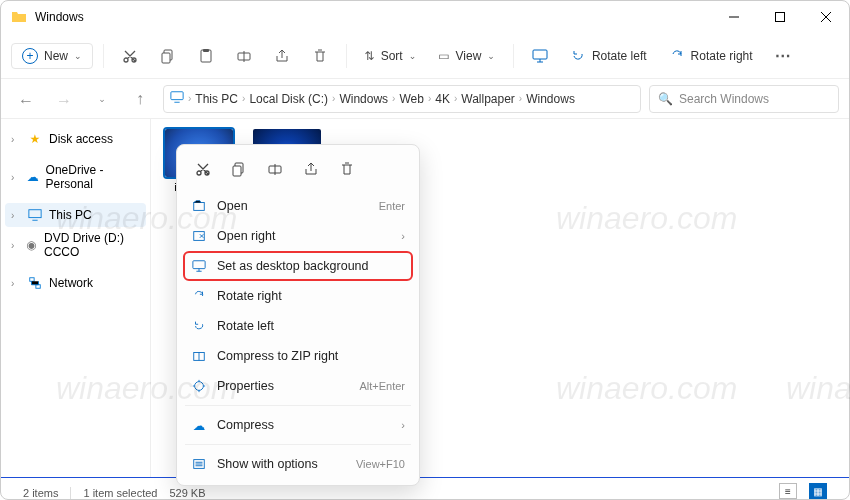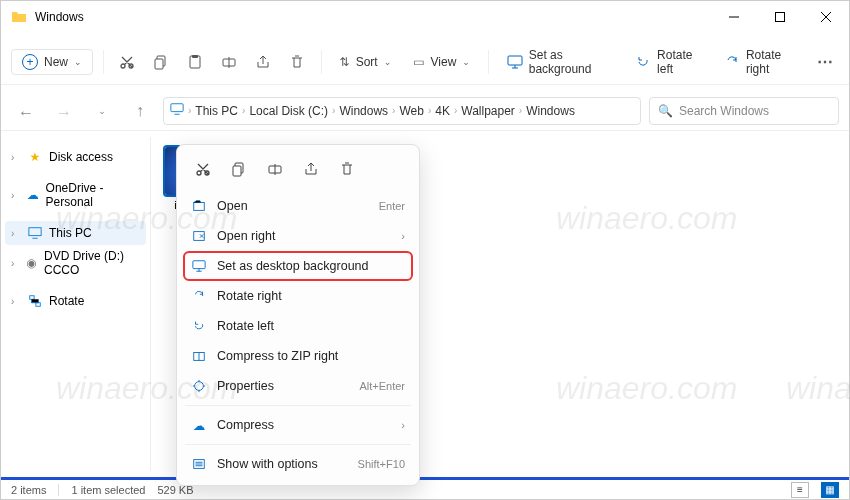--- a/index.html
+++ b/index.html
@@ -1,17 +1,17 @@
 <!DOCTYPE html>
 <html><head>
 <meta charset="utf-8">
 <style>
 * { box-sizing: border-box; margin: 0; padding: 0; font-family: "Segoe UI", sans-serif; }
 body { background: #fff; width: 850px; height: 500px; overflow: hidden; position: relative; }
-.window { width: 850px; height: 500px; display: flex; flex-direction: column; border: 1px solid #ccc; border-radius: 0; overflow: hidden; gap: 6px; }
+.window { width: 850px; height: 500px; display: flex; flex-direction: column; border: 1px solid #ccc; border-radius: 8px; overflow: hidden; }
 
 
 .titlebar { height: 32px; display: flex; align-items: center; padding-left: 10px; }
 .titlebar .folder-ico { width: 16px; height: 16px; margin-right: 8px; display:inline-block; }
 .titlebar .title { font-size: 12px; color: #000; }
 .titlebar .spacer { flex: 1; }
 .winbtn { width: 46px; height: 32px; display: flex; align-items: center; justify-content: center; }
 .winbtn svg { width: 10px; height: 10px; }
 
 
@@ -40,21 +40,21 @@
 .side-item .ico { width:16px; height:16px; display:inline-flex; align-items:center; justify-content:center; }
 .content { flex:1; padding:10px 14px; position:relative; }
 .thumbs { display:flex; gap:18px; }
 .thumb { width:70px; text-align:center; font-size:11px; }
 .thumb .pic { width:68px; height:48px; border-radius:2px; margin-bottom:4px; }
 .thumb.selected .pic { outline:2px solid #0067c0; }
 .pic.blue1 { background: radial-gradient(circle at 50% 60%, #5a9de8 0%, #2e6fd9 35%, #1d4fb0 70%, #13336f 100%); }
 .pic.blue2 { background: radial-gradient(circle at 50% 60%, #1e6dff 0%, #0b3da8 40%, #031a4a 100%); }
 
 
-.statusbar { height:22px; border-top:3px solid #1d4ed8; display:flex; align-items:center; font-size:11px; color:#555; padding:0 10px; gap:12px; }
+.statusbar { height:22px; border-top:1px solid #1d4ed8; display:flex; align-items:flex-end; font-size:11px; color:#555; padding:0 22px; gap:12px; }
 .statusbar .sep { width:1px; height:12px; background:#ddd; }
 .statusbar .spacer { flex:1; }
 .viewmode { width:18px; height:16px; border:1px solid #bbb; display:flex; align-items:center; justify-content:center; font-size:10px; color:#333; }
 .viewmode.active { background:#0067c0; border-color:#0067c0; color:#fff; }
 
 
 .ctxmenu { position:absolute; left:176px; top:144px; width:244px; background:#fdfdfd; border:1px solid #e0e0e0; border-radius:8px; box-shadow:0 8px 24px rgba(0,0,0,.15); padding:6px; font-size:12.5px; }
 .ctx-iconrow { display:flex; gap:8px; padding:4px 6px 8px; }
 .ctx-iconrow .ci { width:28px; height:28px; display:flex; align-items:center; justify-content:center; color:#444; border-radius:4px; }
 .ctx-item { display:flex; align-items:center; gap:10px; padding:7px 8px; border-radius:4px; color:#222; }
@@ -151,21 +151,20 @@
       <span style="font-size:9px;color:#666">⌄</span>
     </div>
     <div class="tbsep"></div>
     <div class="tbbtn">
       <span class="ico">
           <svg width="16" height="16" viewBox="0 0 16 16">
             <rect x="1" y="2" width="14" height="9" fill="none" stroke="#0067c0" rx="1"></rect>
             <path stroke="#0067c0" d="M5 14h6M8 11v3"></path>
           </svg>
         </span>
-      <span>Set as background</span>
     </div>
     <div class="tbbtn">
       <span class="ico">
           <svg width="16" height="16" viewBox="0 0 16 16">
             <path fill="none" stroke="#0067c0" d="M4 8a4 4 0 108-2M4 3v3h3"></path>
           </svg>
         </span>
       <span>Rotate left</span>
     </div>
     <div class="tbbtn">
@@ -242,21 +241,21 @@
       <div style="height:8px"></div>
       <div class="side-item">
           <span class="chev">›</span>
           <span class="ico">
             <svg width="14" height="14" viewBox="0 0 16 16">
               <rect x="2" y="2" width="5" height="4" fill="none" stroke="#0078d4"></rect>
               <rect x="9" y="10" width="5" height="4" fill="none" stroke="#0078d4"></rect>
               <path stroke="#0078d4" d="M4 6v4h8v-4"></path>
             </svg>
           </span>
-          <span>Rotate</span>
+          <span>Network</span>
         </div>
     </div>
     <div class="content">
       <div class="thumbs">
         <div class="thumb selected">
           <div class="pic blue1"></div>
           <div>img0_19...</div>
         </div>
         <div class="thumb">
           <div class="pic blue2"></div>
@@ -379,21 +378,21 @@
     </div>
   <div class="ctx-sep"></div>
   <div class="ctx-item">
       <span class="ico">
         <svg width="14" height="14" viewBox="0 0 16 16">
           <rect x="2" y="3" width="12" height="10" fill="none" stroke="#0067c0"></rect>
           <path stroke="#0067c0" d="M4 6h8M4 8h8M4 10h8"></path>
         </svg>
       </span>
       <span class="lbl">Show with options</span>
-      <span class="accel">Shift+F10</span>
+      <span class="accel">View+F10</span>
     </div>
 </div>
 
 <div class="watermark">
   <span style="left:40px; top:200px">winaero.com</span>
   <span style="left:540px; top:200px">winaero.com</span>
   <span style="left:40px; top:370px">winaero.com</span>
   <span style="left:540px; top:370px">winaero.com</span>
   <span style="left:770px; top:370px">winaero.com</span>
 </div>

